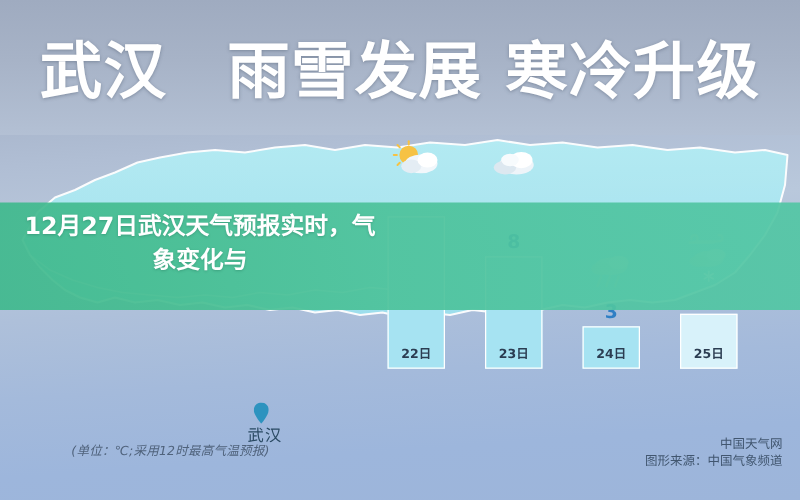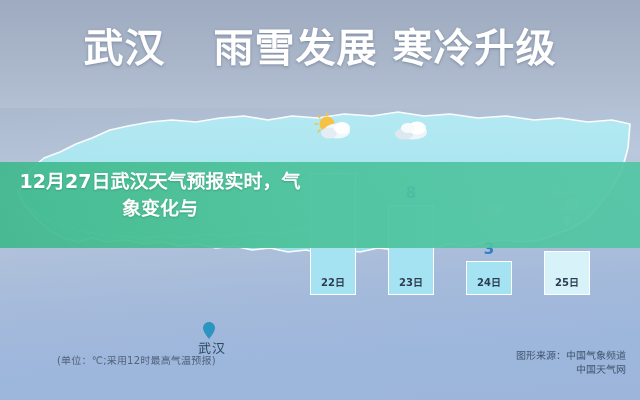--- a/index.html
+++ b/index.html
@@ -15,21 +15,21 @@
   }
 
   
   .header{
     position:absolute;left:0;top:0;width:640px;height:108px;
     background:linear-gradient(180deg,#9fabc0 0%,#a7b3c7 45%,#b3c0d4 100%);
   }
   .header-title{
     position:absolute;left:0;top:16px;width:640px;text-align:center;
     font-family:"DejaVu Serif","Liberation Serif",serif;
-    font-weight:700;font-size:40px;letter-spacing:1px;color:#ffffff;
+    font-weight:700;font-size:50px;letter-spacing:1px;color:#ffffff;
     white-space:nowrap;
     text-shadow:0 1px 3px rgba(70,85,105,.45);
   }
   .header-title .city{margin-right:48px;}
 
   
   .map-wrap{position:absolute;left:0;top:100px;width:640px;height:250px;}
   .map-svg{position:absolute;left:0;top:0;}
   .city-pin{
     position:absolute;left:203px;top:222px;width:12px;height:17px;
@@ -74,20 +74,21 @@
     font-weight:700;font-size:19px;line-height:27px;color:#ffffff;
     text-align:center;
     text-shadow:0 1px 2px rgba(20,80,60,.28);
   }
 
   
   .footnote{
     position:absolute;left:57px;top:352px;
     font-size:10px;color:#50637c;letter-spacing:.2px;
     font-family:"DejaVu Sans","Liberation Sans",sans-serif;
+    font-style:italic;
   }
   .credit{
     position:absolute;right:14px;top:349px;text-align:right;
     font-size:10px;line-height:14px;color:#41566f;
     font-family:"DejaVu Sans","Liberation Sans",sans-serif;
   }
   .credit div{white-space:nowrap;}
 
   
   .watermark{
@@ -218,18 +219,18 @@
   </div>
 
   <div class="overlay"></div>
   <div class="overlay-text">
     <div>12月27日武汉天气预报实时，气象变化与</div>
   </div>
 
   <div class="footnote">(单位：℃;采用12时最高气温预报)</div>
 
   <div class="credit">
+    <div>中国天气网</div>
     <div>图形来源：中国气象频道</div>
-    <div>中国天气网</div>
   </div>
 
 
 </div>
 
 </body></html>

